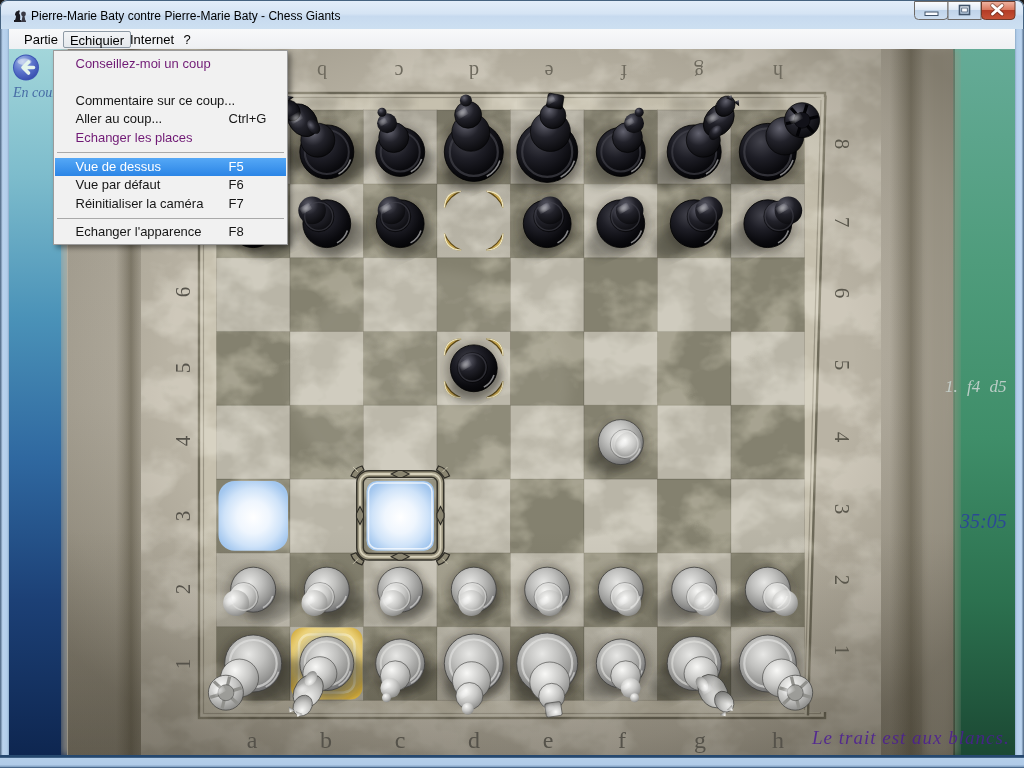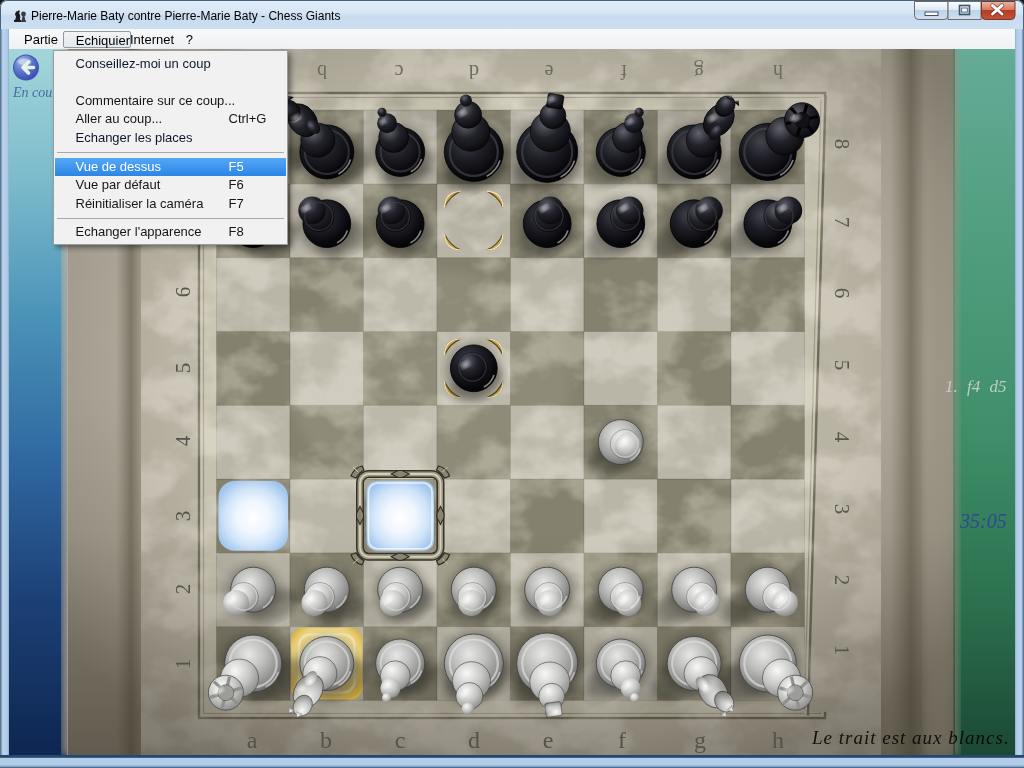--- a/index.html
+++ b/index.html
@@ -4,29 +4,29 @@
 html,body { width:1024px; height:768px; overflow:hidden; background:#1a1a1a;
   font-family:"Liberation Sans", sans-serif; }
 #win { position:absolute; inset:0; border-radius:7px 7px 0 0; overflow:hidden; background:#c9daee; }
 #client { position:absolute; left:9px; top:49px; width:1007px; height:707px; overflow:hidden; background:#9a9486; }
 #titlebar { position:absolute; left:0; top:0; width:1024px; height:29px;
   background:linear-gradient(#e2edf9 0%, #d5e4f4 45%, #c7daef 55%, #cde0f1 100%);
   border-radius:7px 7px 0 0; border:1px solid #45627f; border-bottom:none; }
 #titletext { position:absolute; left:30px; top:8px; font-size:12px; color:#000; }
 #menubar { position:absolute; left:9px; top:29px; width:1007px; height:20px;
   background:linear-gradient(#f8f9fa, #eef0f3); font-size:13px; color:#000; }
-.mi { position:absolute; top:2px; height:17px; line-height:17px; text-align:right; }
+.mi { position:absolute; top:2px; height:17px; line-height:17px; text-align:center; }
 #borders div { position:absolute; }
 #menu { position:absolute; left:52.5px; top:49.5px; width:235px; height:195px;
   background:#f1f1f1; border:1px solid #9b9b9b; box-shadow:3px 3px 5px rgba(0,0,0,0.4);
   font-size:13px; color:#161616; z-index:50; }
 .item { position:absolute; left:1px; width:231px; height:18.6px; line-height:18.6px; }
 .item .t { position:absolute; left:21px; }
 .item .s { position:absolute; left:174px; }
-.dis { color:#0f172a; }
+.dis { color:#701a75; }
 .sep { position:absolute; left:3px; width:227px; height:1px; background:#a9a9a9; }
 .hl { background:linear-gradient(#55a8f6,#2b85e6); color:#fff;padding-left:28px; }
 .ov { position:absolute; font-family:"Liberation Serif", serif; font-style:italic; white-space:nowrap; }
 </style></head><body>
 <div id="win">
  <div id="client">
       <svg width="1024" height="768" viewBox="0 0 1024 768" style="position:absolute;left:-9px;top:-49px">
         <defs>
 <linearGradient id="leftbg" x1="0" y1="0" x2="0" y2="1">
  <stop offset="0" stop-color="#a3d6da"></stop>
@@ -616,21 +616,21 @@
         <g>
 <circle cx="26" cy="67.5" r="13" fill="#3c55b4"></circle>
 <circle cx="26" cy="67.5" r="12" fill="url(#backg)"></circle>
 <ellipse cx="24.5" cy="61.8" rx="7" ry="3.2" fill="#ffffff" opacity="0.4"></ellipse>
 <path d="M 33.5 67.5 L 24 67.5 M 28.5 62 L 23 67.5 L 28.5 73" stroke="#e4f4ec" stroke-width="3.6" fill="none" stroke-linecap="round" stroke-linejoin="round"></path>
 </g>
       </svg>
   <div class="ov" style="left:4px;top:36px;font-size:14px;color:#3f62a0;opacity:.9">En cours...</div>
   <div class="ov" style="left:936px;top:328px;font-size:17px;color:#c8d4d0;opacity:.8;word-spacing:5px;opacity:.9">1. f4 d5</div>
   <div class="ov" style="left:951px;top:461px;font-size:20px;color:#2a3f9f;opacity:.85">35:05</div>
-  <div class="ov" style="left:803px;top:678px;font-size:19px;color:#000000;opacity:.85;letter-spacing:1px">Le trait est aux blancs.</div>
+  <div class="ov" style="left:803px;top:678px;font-size:19px;color:#4c1d95;opacity:.85;letter-spacing:1px">Le trait est aux blancs.</div>
  </div>
  <div id="titlebar">
   <svg id="ticon" width="20" height="20" style="position:absolute;left:8px;top:4px" viewBox="0 0 20 20">
    <path d="M5 17 h7 v-2 h-1 c0,0 1,-5 -1,-7 c1,-1 1,-2 0,-3 l-1,1 c-2,0 -3,2 -3,4 l1,1 c0,2 -1,4 -1,4 h-1 z" fill="#1c1c22"></path>
    <circle cx="14.5" cy="9" r="2.4" fill="#3a3a44"></circle>
         <path d="M12 17 h5 v-1.5 h-0.7 l-0.8,-4.5 h-2 l-0.8,4.5 h-0.7 z" fill="#3a3a44"></path>
   </svg>
   <div id="titletext">Pierre-Marie Baty contre Pierre-Marie Baty - Chess Giants</div>
   <svg width="114" height="24" viewBox="0 0 114 24" style="position:absolute;left:905px;top:0">
    <defs>

